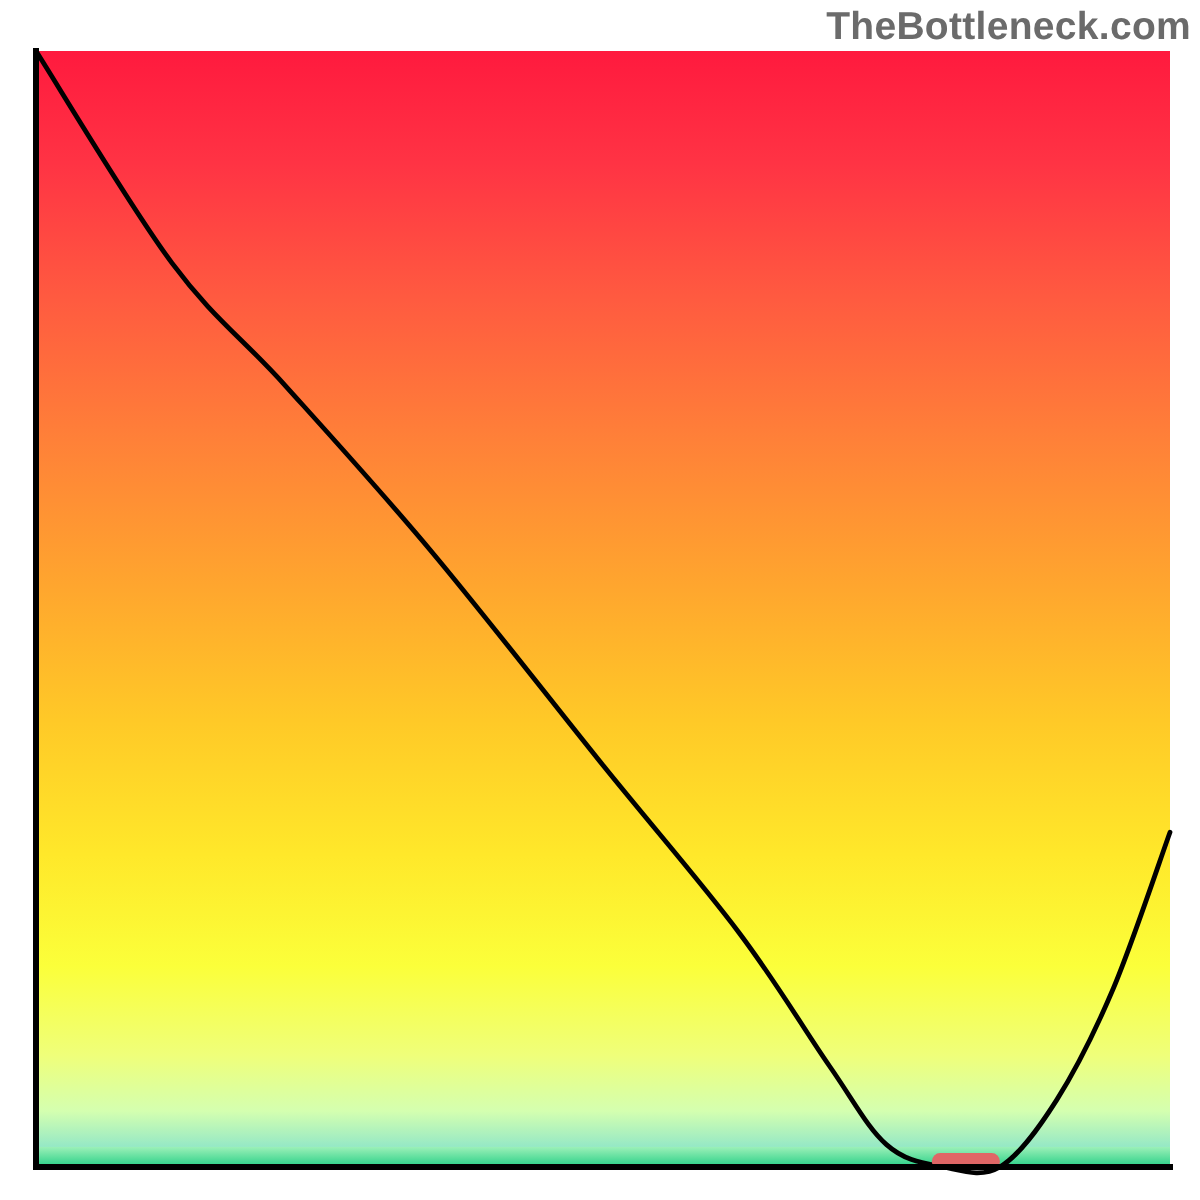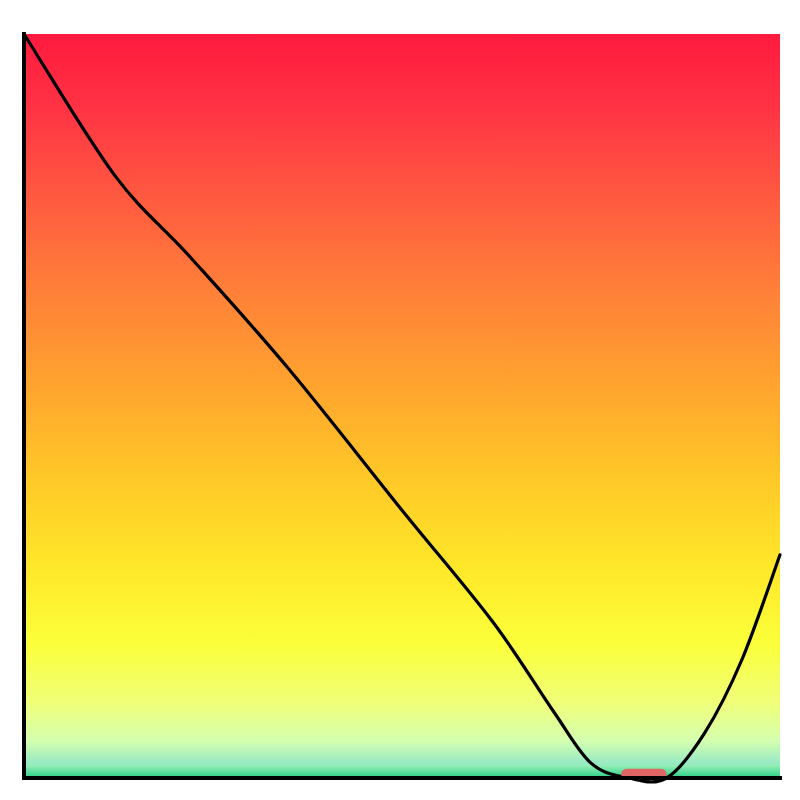--- a/index.html
+++ b/index.html
@@ -27,20 +27,21 @@
     z-index: 10;
   }
   svg {
     display: block;
   }
 </style>
 </head>
 <body>
 
 <div class="chart-container">
+  <div class="watermark">TheBottleneck.com</div>
   <svg id="chart-svg" width="800" height="800" viewBox="0 0 800 800">
     <defs>
       <linearGradient id="bg-grad" x1="0" y1="0" x2="0" y2="1">
           <stop offset="0.0%" stop-color="#ff1a3e"></stop>
           <stop offset="10.0%" stop-color="#ff3344"></stop>
           <stop offset="22.0%" stop-color="#ff5a40"></stop>
           <stop offset="35.0%" stop-color="#ff8138"></stop>
           <stop offset="48.0%" stop-color="#ffa62e"></stop>
           <stop offset="60.0%" stop-color="#ffc927"></stop>
           <stop offset="72.0%" stop-color="#ffe82a"></stop>

